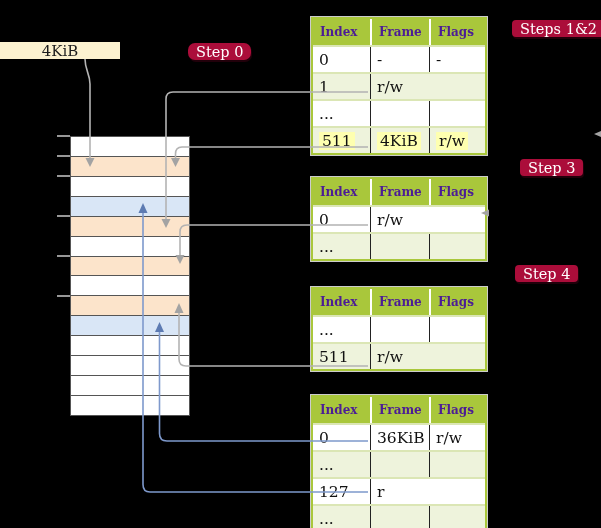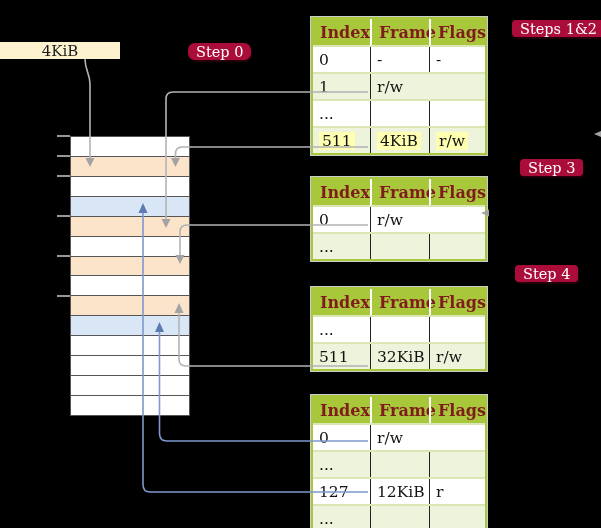--- a/index.html
+++ b/index.html
@@ -44,21 +44,21 @@
   .mem-row.free{background:#fff;}
   .tick{position:absolute;left:57px;width:13px;height:2px;background:#979797;}
   
   .ptable{
     position:absolute;left:311px;width:172px;background:#fff;
     border:2px solid var(--green);outline:1px solid rgba(255,255,255,.8);
     box-sizing:content-box;z-index:10;
   }
   .thead{display:flex;background:var(--green);height:26px;}
   .th{
-    color:#7f1d1d;font-weight:bold;font-size:16px;display:flex;align-items:center;
+    color:#4c1d95;font-weight:bold;font-size:12px;display:flex;align-items:center;
     padding-left:7px;box-sizing:border-box;
   }
   .th + .th{border-left:2px solid #fff;}
   .trow{display:flex;height:25px;border-top:2px solid #dbe6b5;}
   .trow:first-of-type{border-top:2px solid #fff;}
   .trow.shaded{background:var(--lightgreen);}
   .td{
     font-size:15.5px;color:#111;display:flex;align-items:center;
     padding-left:6px;box-sizing:border-box;overflow:hidden;white-space:nowrap;
   }
@@ -172,43 +172,42 @@
       <div class="th c1">Frame</div>
       <div class="th c2">Flags</div>
     </div>
     <div class="trow">
       <div class="td c0">...</div>
       <div class="td c1"></div>
       <div class="td c2"></div>
     </div>
     <div class="trow shaded">
       <div class="td c0">511</div>
-      <div class="td c1">32KiB</div>
       <div class="td c2">r/w</div>
     </div>
   </div>
 
   <div class="ptable" style="top:395px;">
     <div class="thead">
       <div class="th c0">Index</div>
       <div class="th c1">Frame</div>
       <div class="th c2">Flags</div>
     </div>
     <div class="trow">
       <div class="td c0">0</div>
+      <div class="td c1">36KiB</div>
       <div class="td c2">r/w</div>
     </div>
     <div class="trow shaded">
       <div class="td c0">...</div>
       <div class="td c1"></div>
       <div class="td c2"></div>
     </div>
     <div class="trow">
       <div class="td c0">127</div>
-      <div class="td c1">12KiB</div>
       <div class="td c2">r</div>
     </div>
     <div class="trow shaded">
       <div class="td c0">...</div>
       <div class="td c1"></div>
       <div class="td c2"></div>
     </div>
   </div>
 
   <svg id="arrows" width="601" height="528">

